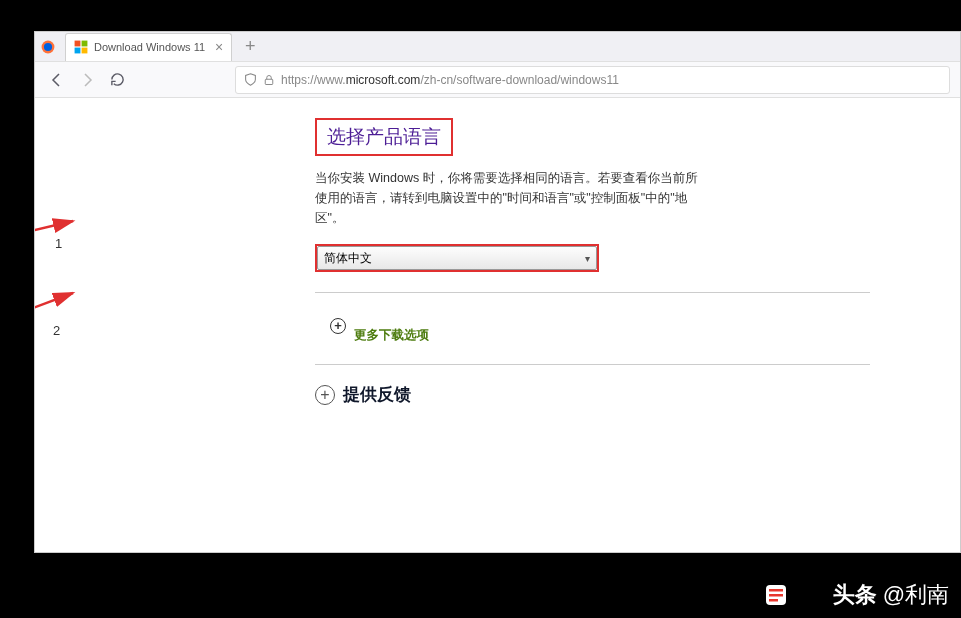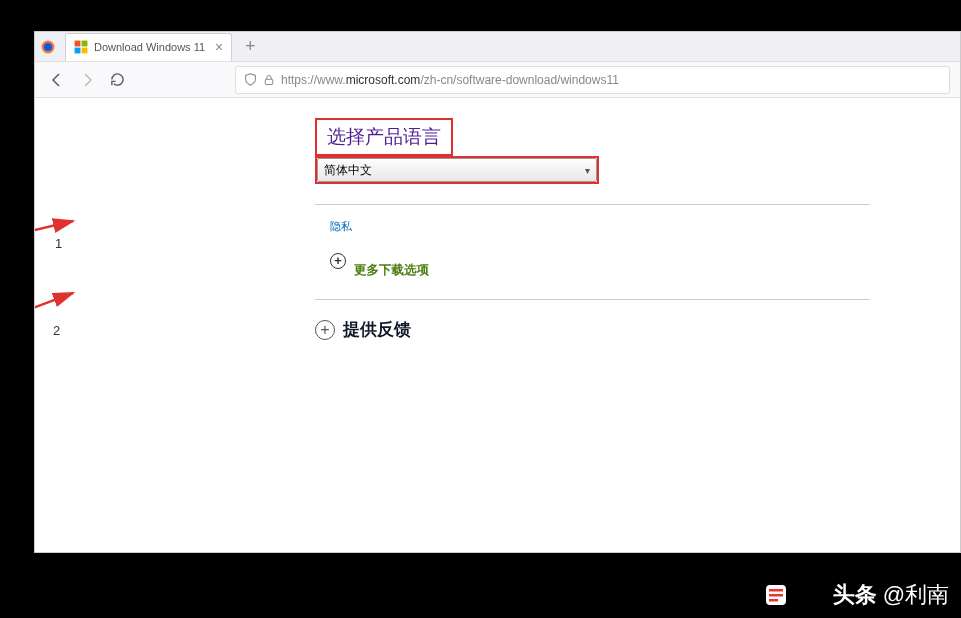--- a/index.html
+++ b/index.html
@@ -94,33 +94,33 @@
           </svg>
         </span>
       <span class="url-text"><span>https://www.</span><span class="host">microsoft.com</span><span>/zh-cn/software-download/windows11</span></span>
     </div>
   </div>
 
   <div class="page">
     <div class="heading-box">
       <div class="heading">选择产品语言</div>
     </div>
+    <div class="body-text">当你安装 Windows 时，你将需要选择相同的语言。若要查看你当前所使用的语言，请转到电脑设置中的"时间和语言"或"控制面板"中的"地区"。</div>
 
     <div class="select-row">
       <div class="select-box">
         <div class="select-inner">
           <span class="val">简体中文</span>
           <span class="select-caret">▾</span>
         </div>
       </div>
     </div>
 
 
     <hr class="divider">
-    <div class="privacy-link">隐私</div>
     <div class="more-row">
       <div class="circle-plus">+</div>
       <div class="more-text">更多下载选项</div>
     </div>
 
     <hr class="divider">
     <div class="feedback-row">
       <div class="circle-plus-lg">+</div>
       <div class="feedback-text">提供反馈</div>
     </div>

